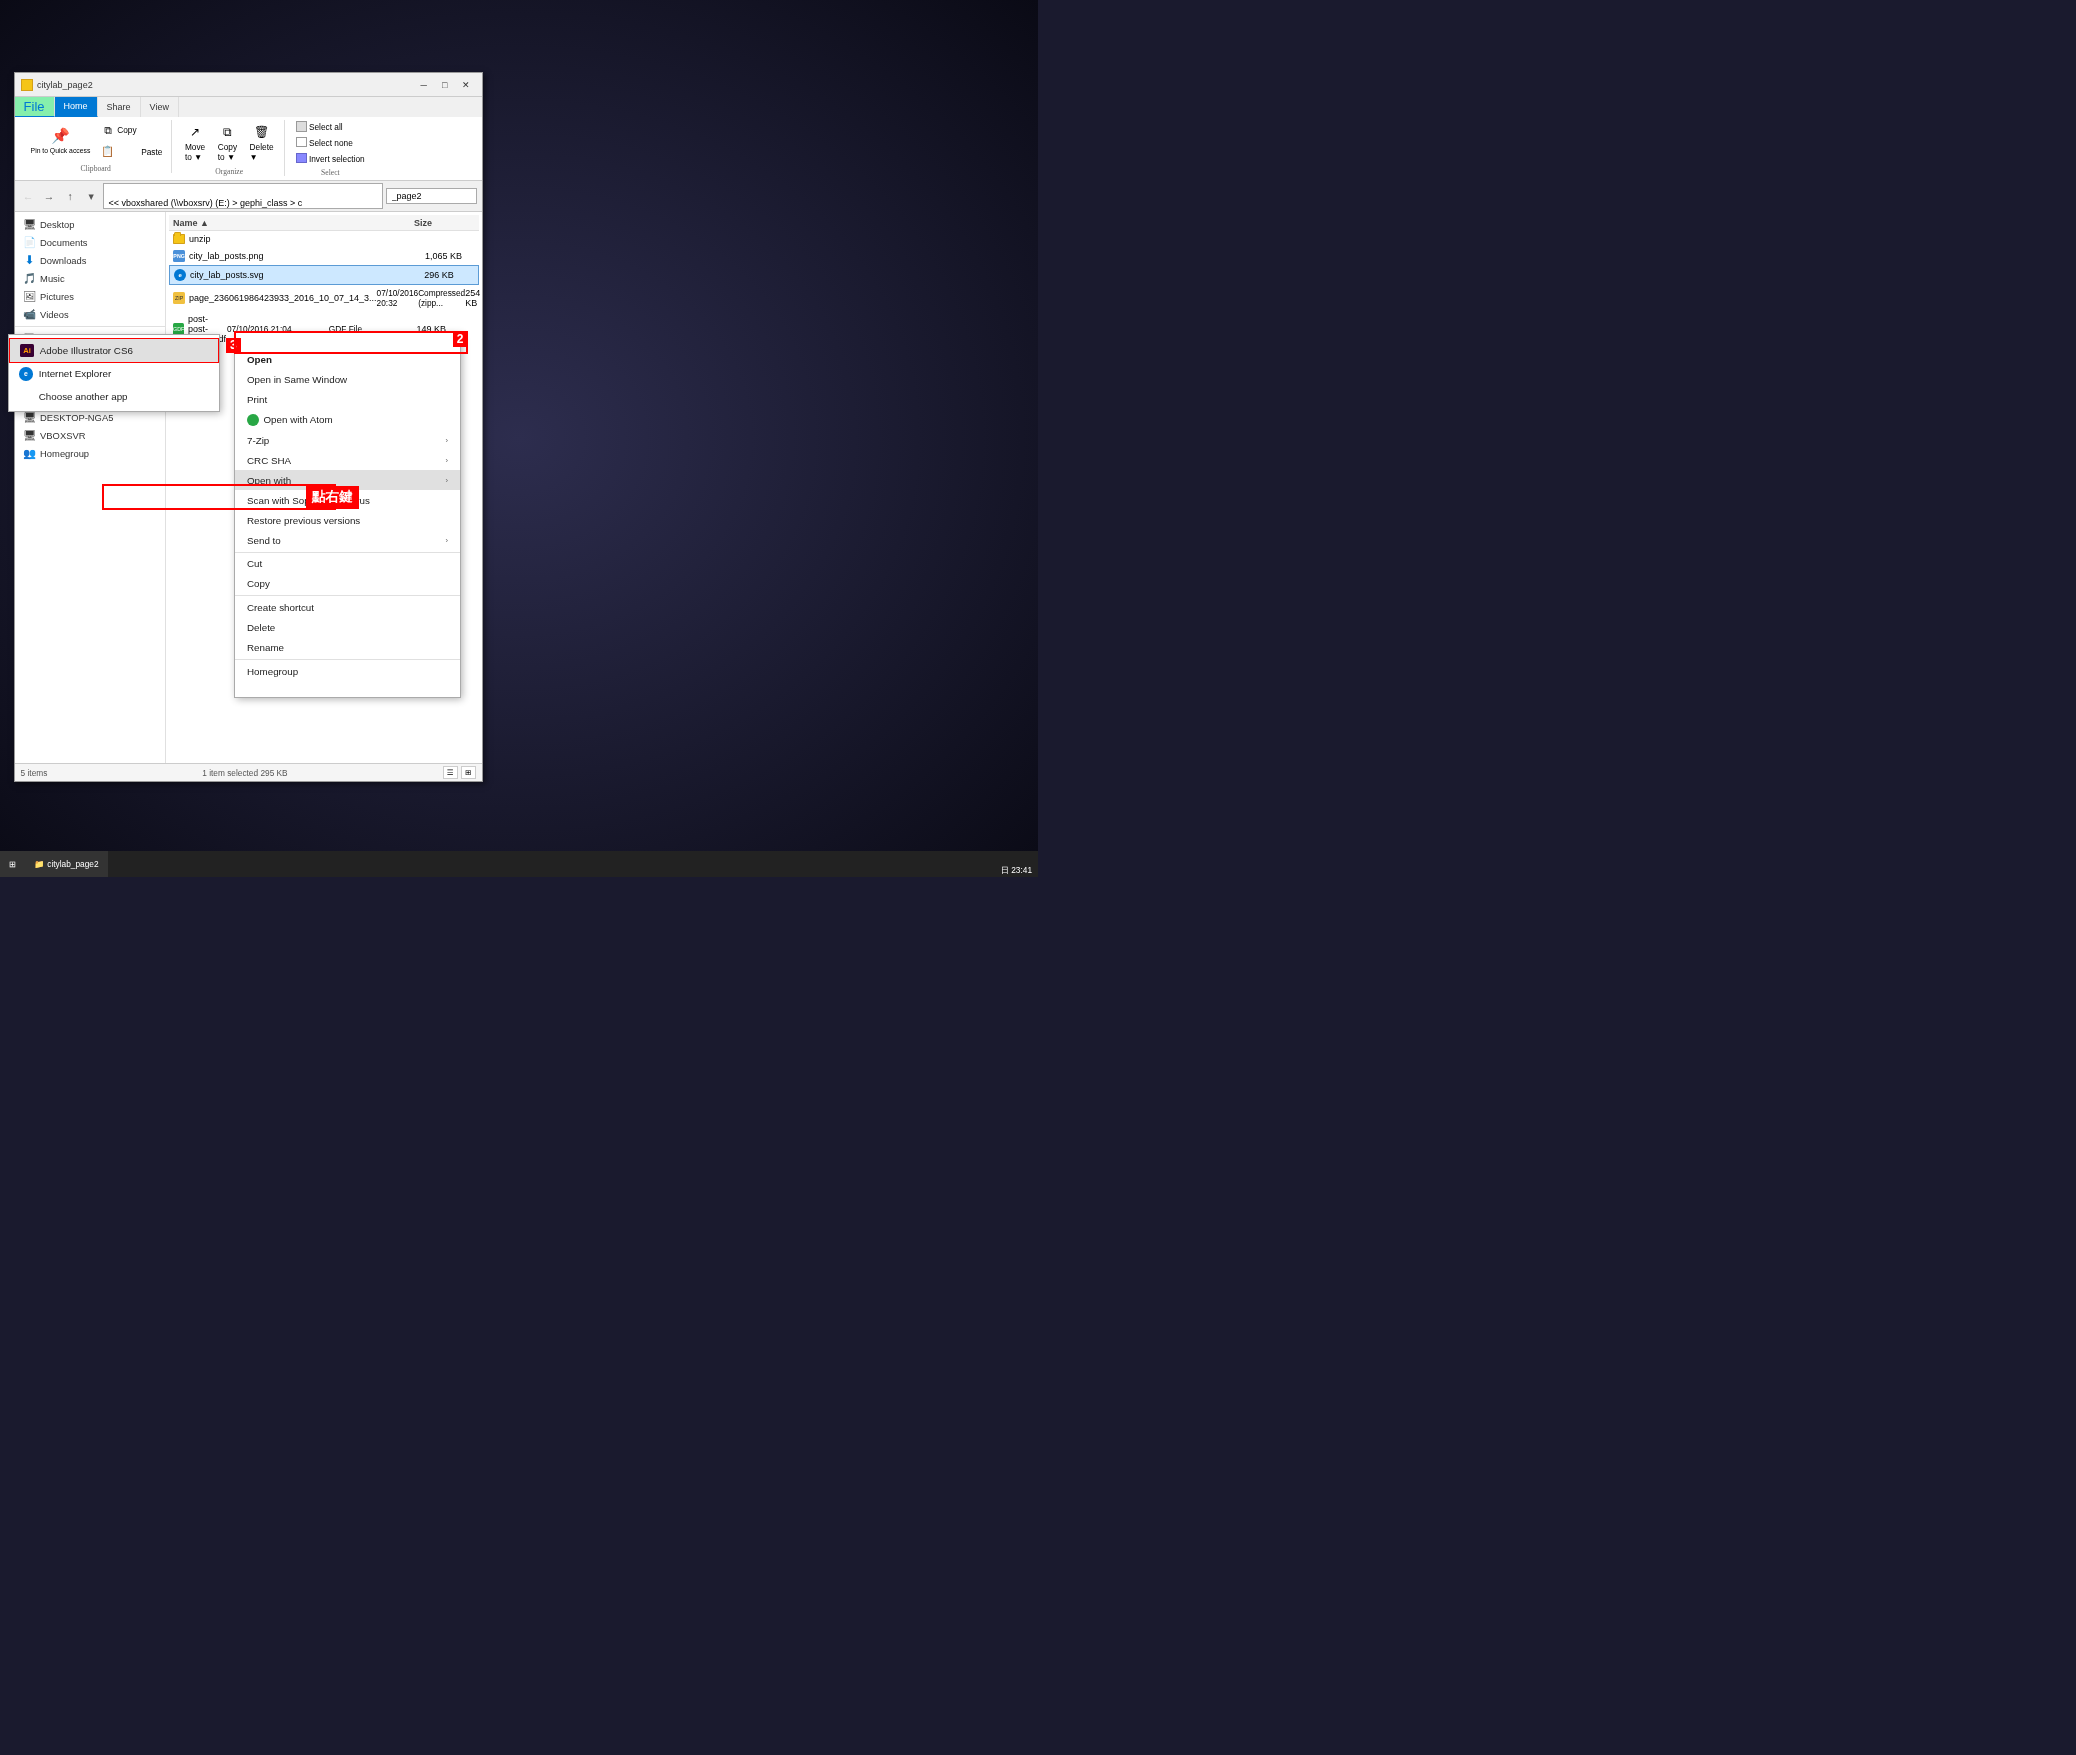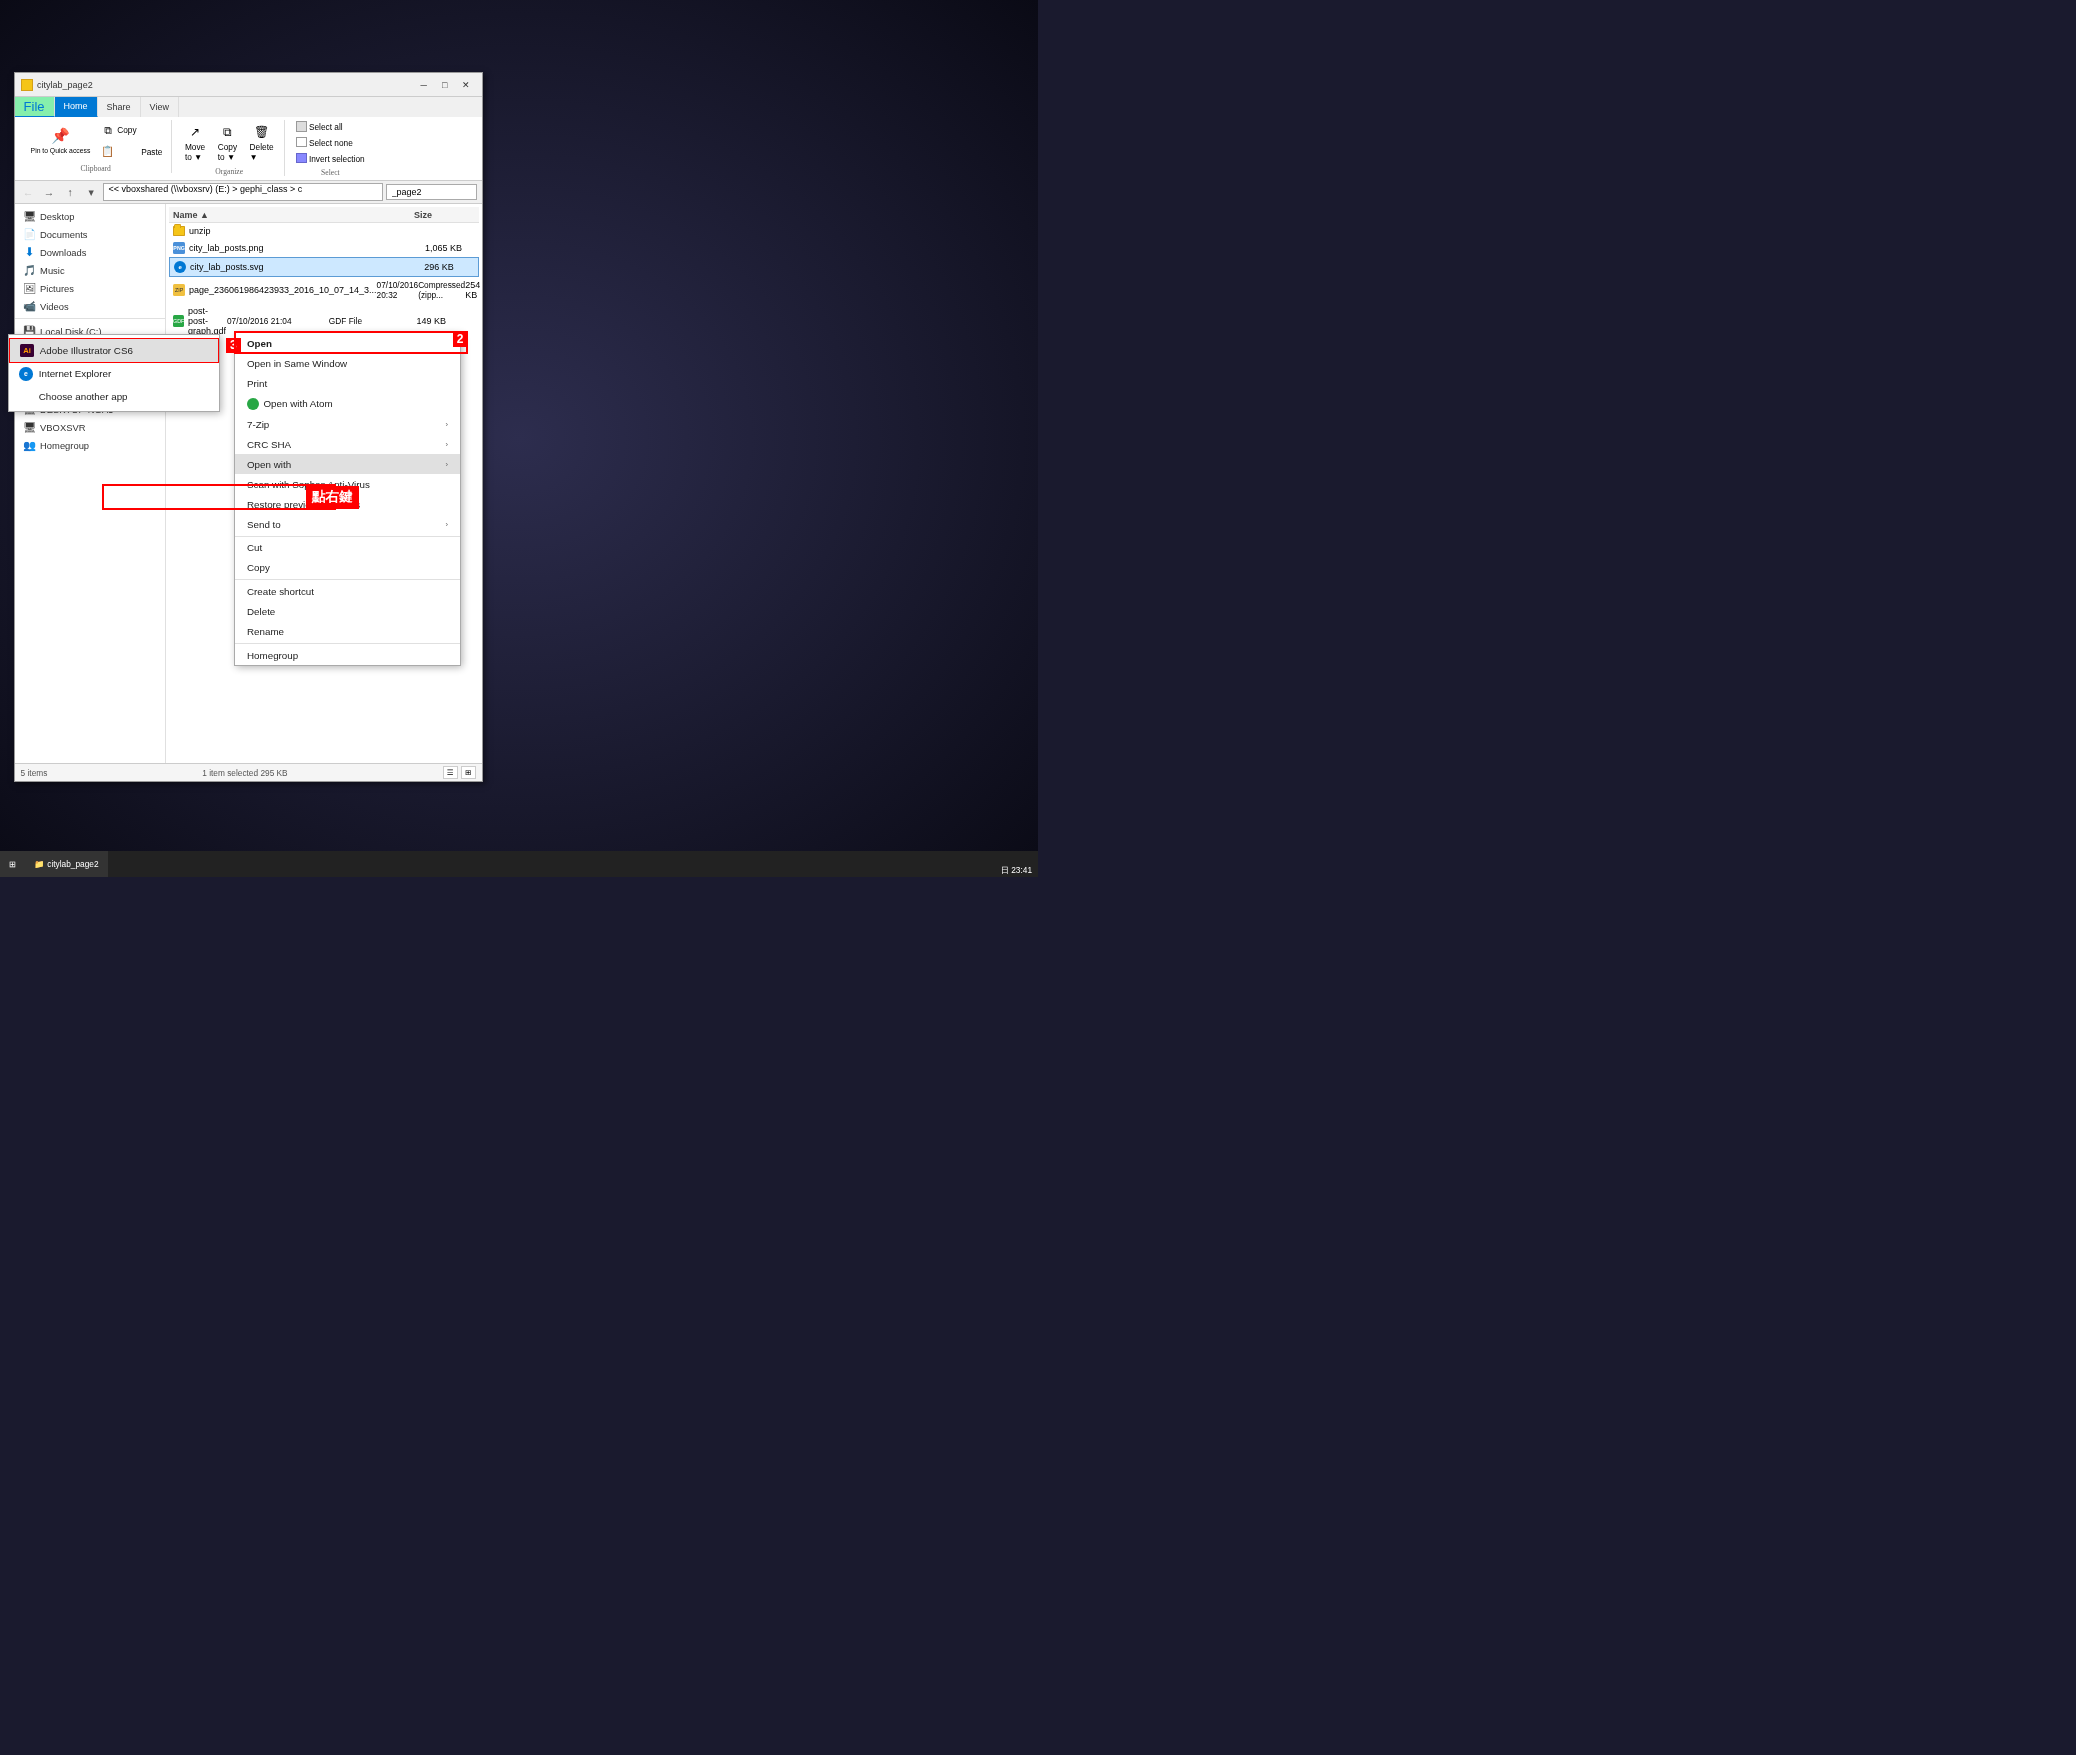--- a/index.html
+++ b/index.html
@@ -159,27 +159,27 @@
       cursor: pointer;
       display: flex;
       align-items: center;
       justify-content: center;
       font-size: 10.6px;
       color: #555;
     }
     .nav-btn.disabled { color: #ccc; cursor: default; }
     .address-path {
       flex: 1;
-      height: 18px;
+      height: 26px;
       border: 0.8px solid #aaa;
       padding: 0 4.5px;
       font-size: 9px;
       background: #fff;
       display: flex;
-      align-items: flex-start;
+      align-items: flex-end;
     }
     .search-box {
       width: 91px;
       height: 16.6px;
       border: 0.8px solid #aaa;
       padding: 0 4.5px;
       font-size: 9px;
     }
 
     
@@ -341,21 +341,21 @@
     
     .context-menu {
       position: absolute;
       top: 332px;
       left: 234px;
       width: 227px;
       background: #fff;
       border: 0.8px solid #aaa;
       box-shadow: 2.3px 2.3px 7.6px rgba(0,0,0,0.3);
       z-index: 100;
-      padding: 0 0;
+      padding: 16px 0;
     }
     .cm-item {
       display: flex;
       align-items: center;
       padding: 4.5px 12px;
       cursor: pointer;
       font-size: 9.8px;
       color: #222;
       justify-content: space-between;
     }

